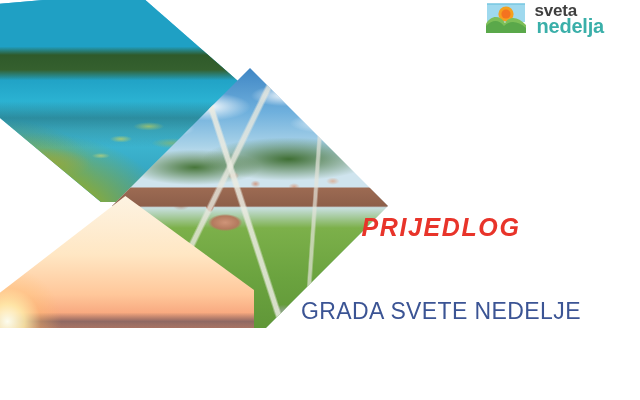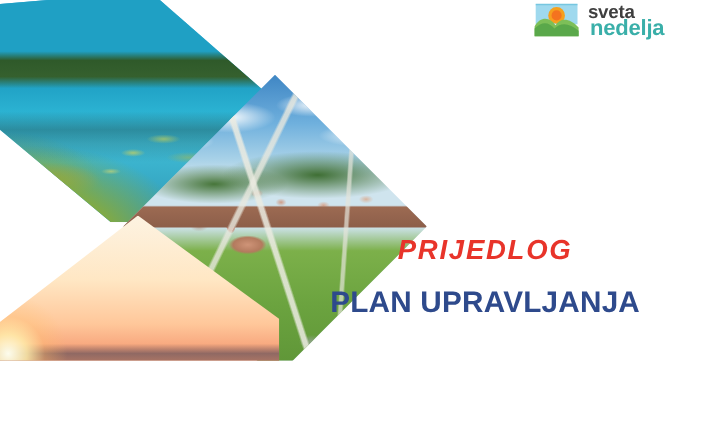--- a/index.html
+++ b/index.html
@@ -208,17 +208,18 @@
     </svg>
     <span class="logo-words">
       <span class="logo-word-1">sveta</span>
       <span class="logo-word-2">nedelja</span>
     </span>
   </div>
 
   <div class="headline">
     <p class="kicker">PRIJEDLOG</p>
     <h1 class="title-main">
-      <span>PLAN UPRAVLJANJA</span><br>
+      <br>
     </h1>
+    <p class="title-sub">GRADA SVETE NEDELJE</p>
   </div>
 
 </div>
 
 </body></html>

